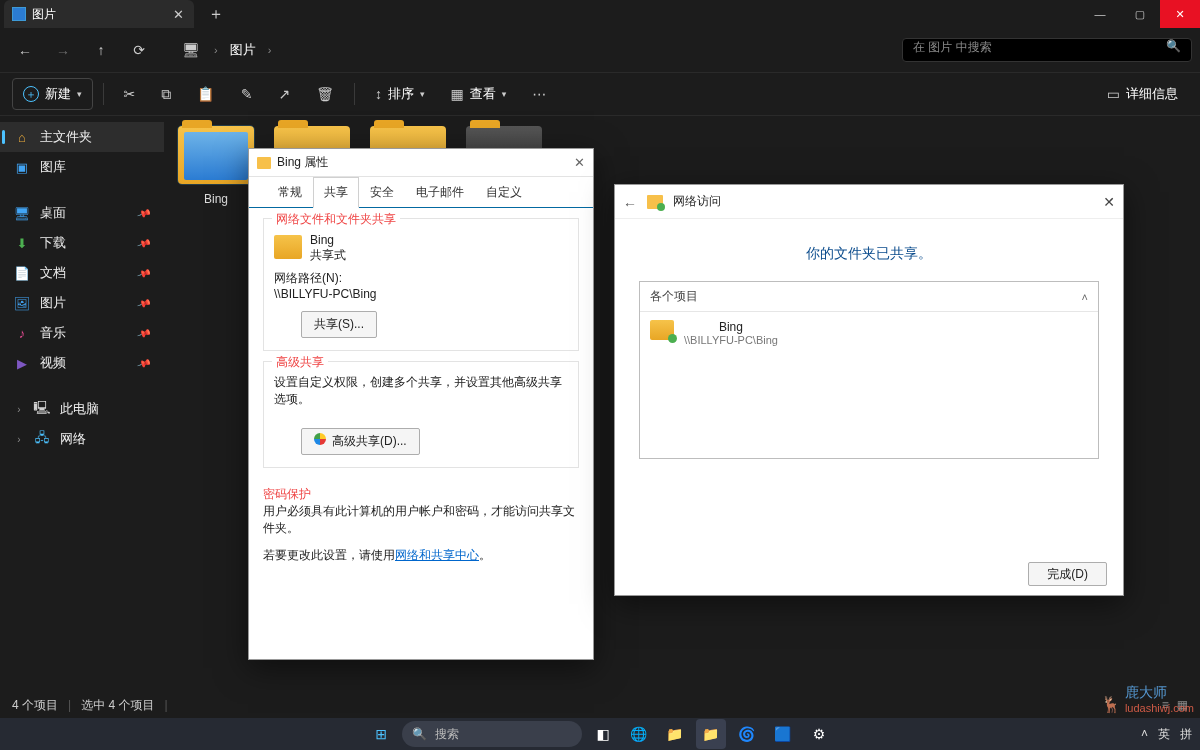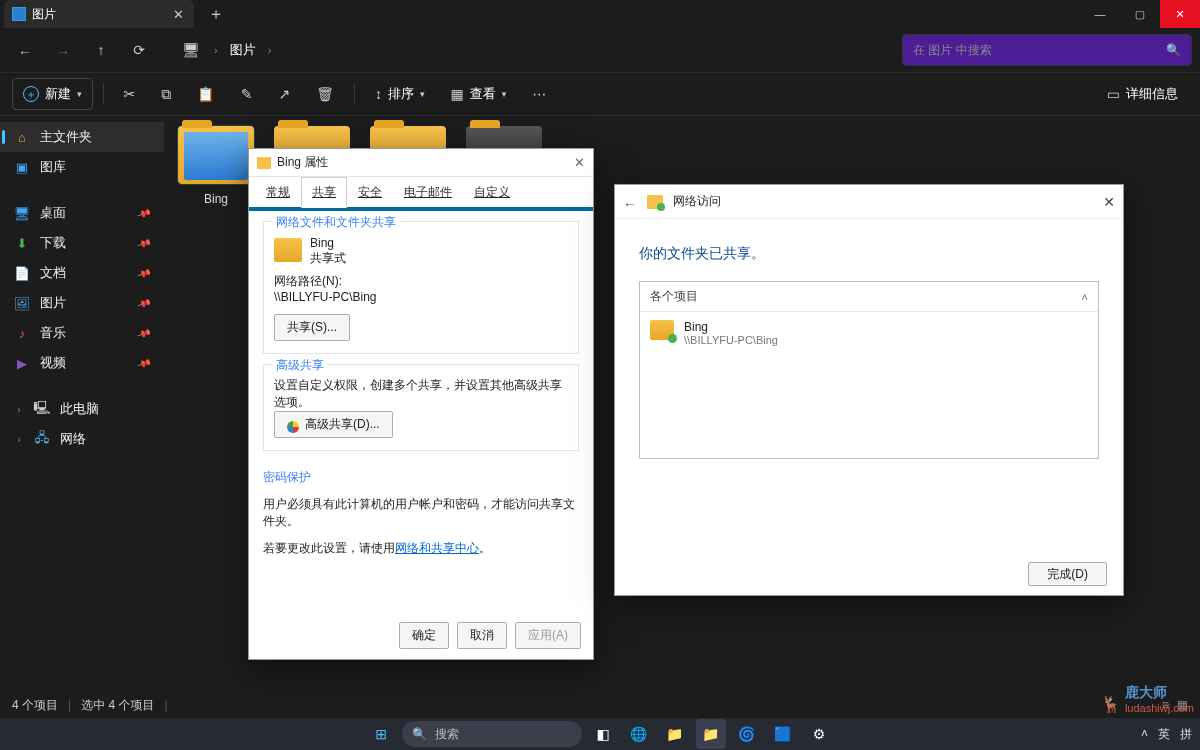--- a/index.html
+++ b/index.html
@@ -13,21 +13,21 @@
 .newtab { width:28px; height:28px; display:flex; align-items:center; justify-content:center; color:#ccc; font-size:16px; margin-left:8px; }
 .winbtns { margin-left:auto; display:flex; }
 .winbtn { width:40px; height:28px; display:flex; align-items:center; justify-content:center; color:#ccc; font-size:11px; }
 .winbtn.close { background:#e81123; color:#fff; }
 
 
 .navbar { height:44px; display:flex; align-items:center; padding:0 8px; gap:4px; }
 .navbtn { width:34px; height:34px; display:flex; align-items:center; justify-content:center; color:#ccc; font-size:14px; border-radius:4px; }
 .addrsep { color:#888; font-size:11px; padding:0 2px; }
 .addrseg { padding:4px 6px; color:#fff; font-size:13px; }
-.searchbox { margin-left:auto; width:290px; height:32px; background:#4c1d95; border-radius:4px; display:flex; align-items:center; padding:0 10px; color:#888; border:1px solid #333; }
+.searchbox { margin-left:auto; width:290px; height:24px; background:#000000; border-radius:4px; display:flex; padding:0 10px; color:#888; border:1px solid #333; }
 .searchbox span.srchicon { margin-left:auto; color:#aaa; }
 
 
 .cmdbar { height:44px; display:flex; align-items:center; gap:6px; padding:0 12px; border-top:1px solid #2a2a2a; border-bottom:1px solid #2a2a2a; }
 .cmdbtn { display:flex; align-items:center; gap:6px; padding:6px 10px; color:#fff; font-size:13px; border-radius:4px; }
 .cmdicon { font-size:14px; color:#ccc; }
 .newbtn { border:1px solid #444; border-radius:4px; }
 .newbtn .plus { width:16px; height:16px; border-radius:50%; border:1.5px solid #4cc2ff; color:#4cc2ff; display:inline-flex; align-items:center; justify-content:center; font-size:11px; }
 .cmdsep { width:1px; height:22px; background:#3a3a3a; margin:0 4px; }
 .cmdbar .right { margin-left:auto; display:flex; align-items:center; gap:6px; }
@@ -65,42 +65,42 @@
 .tb-center { position:absolute; left:50%; transform:translateX(-50%); display:flex; align-items:center; gap:6px; }
 .tb-item { width:30px; height:30px; display:flex; align-items:center; justify-content:center; border-radius:4px; color:#fff; font-size:14px; }
 .tb-search { width:180px; height:26px; background:#3a3f4b; border-radius:14px; display:flex; align-items:center; gap:8px; padding:0 10px; color:#bbb; font-size:12px; }
 .tb-right { margin-left:auto; display:flex; align-items:center; gap:10px; color:#ddd; font-size:12px; }
 
 
 .propdlg { position:absolute; left:248px; top:148px; width:346px; height:512px; background:#fff; color:#222; border:1px solid #999; box-shadow:0 8px 30px rgba(0,0,0,.5); font-size:12px; }
 .propdlg .ptitle { height:28px; display:flex; align-items:center; padding:0 8px; gap:6px; border-bottom:1px solid #e3e3e3; }
 .propdlg .pfold { width:14px; height:12px; background:#f7c04a; display:inline-block; border-radius:1px; }
 .propdlg .pclose { margin-left:auto; color:#666; font-size:13px; }
-.propdlg .ptabs { display:flex; border-bottom:4px solid #0369a1; padding:0 6px;text-decoration:underline; }
+.propdlg .ptabs { display:flex; border-bottom:1px solid #0369a1; padding:0 18px; }
 .propdlg .ptab { padding:6px 10px; color:#333; border:1px solid transparent; margin-bottom:-1px; }
 .propdlg .ptab.active { border:1px solid #d0d0d0; border-bottom:1px solid #fff; background:#fff; }
 .propdlg .pbody { padding:10px 14px; }
 .propdlg .grp { border:1px solid #e3e3e3; margin-bottom:10px; padding:8px 10px 12px; position:relative; }
-.propdlg .grp .gtitle { position:absolute; top:-8px; left:8px; background:#fff; padding:0 4px; color:#3b82f6; }
+.propdlg .grp .gtitle { position:absolute; top:-8px; left:8px; background:#fff; padding:0 4px; color:#ef4444; }
 .propdlg .row { display:flex; gap:8px; margin:6px 0; align-items:flex-start; }
 .propdlg .foldicon { width:28px; height:24px; background:linear-gradient(#f6c34a,#e8a625); border-radius:2px; margin-top:2px; }
-.propdlg .btn { border:1px solid #adadad; background:#f5f5f5; padding:4px 12px; border-radius:2px; color:#222; display:inline-flex; align-items:flex-end; gap:6px; }
+.propdlg .btn { border:1px solid #adadad; background:#f5f5f5; padding:4px 12px; border-radius:2px; color:#222; display:inline-flex; align-items:flex-start; gap:6px;margin-left:27px; }
 .propdlg .shield { width:12px; height:12px; background:conic-gradient(#ffca28 0 25%,#e53935 0 50%,#1e88e5 0 75%,#43a047 0); border-radius:50%; display:inline-block; }
 .propdlg .link { color:#0066cc; text-decoration:underline; }
 .propdlg .pfooter { position:absolute; bottom:10px; right:12px; display:flex; gap:8px; }
 .propdlg .pfooter .btn.dis { color:#999; }
 
 
 .netdlg { position:absolute; left:614px; top:184px; width:510px; height:412px; background:#fff; color:#222; border:1px solid #999; box-shadow:0 8px 30px rgba(0,0,0,.5); font-size:12px; }
 .netdlg .nhdr { height:34px; border-bottom:1px solid #eee; display:flex; align-items:center; padding:0 8px; gap:10px; }
 .netdlg .nback { color:#555; font-size:14px; }
 .netdlg .nicon { width:16px; height:14px; background:#f7c04a; display:inline-block; border-radius:1px; position:relative; }
 .netdlg .nicon::after { content:""; position:absolute; right:-2px; bottom:-2px; width:8px; height:8px; background:#4caf50; border-radius:50%; }
 .netdlg .nclose { margin-left:auto; color:#444; font-size:14px; }
-.netdlg .nbody { padding:14px 24px 10px; }
+.netdlg .nbody { padding:14px 24px 10px;text-align:center; }
 .netdlg h3 { color:#0a4b8c; font-size:14px; font-weight:normal; margin:12px 0 14px; }
 .netdlg .ntxt { color:#333; line-height:1.6; }
 .netdlg .nlink { color:#0066cc; text-decoration:underline; }
 .netdlg .listbox { border:1px solid #bdbdbd; margin-top:18px; height:178px; }
 .netdlg .listhdr { display:flex; align-items:center; padding:6px 10px; border-bottom:1px solid #e6e6e6; color:#444; }
 .netdlg .listhdr .exp { margin-left:auto; font-size:11px; color:#666; }
 .netdlg .lrow { display:flex; gap:10px; padding:8px 10px; align-items:flex-start; }
 .netdlg .lrow .foldicon2 { width:24px; height:20px; background:linear-gradient(#f6c34a,#e8a625); border-radius:2px; position:relative; }
 .netdlg .lrow .foldicon2::after { content:""; position:absolute; right:-3px; bottom:-3px; width:9px; height:9px; background:#4caf50; border-radius:50%; }
 .netdlg .lsub { color:#777; font-size:11px; }
@@ -324,38 +324,33 @@
         </div>
       </div>
       <div style="margin-top:6px">网络路径(N):</div>
       <div>\\BILLYFU-PC\Bing</div>
       <div style="margin-top:10px"><span class="btn">
             <span>共享(S)...</span>
           </span></div>
     </div>
     <div class="grp">
       <span class="gtitle">高级共享</span>
-      <div style="margin:4px 0 0">设置自定义权限，创建多个共享，并设置其他高级共享选项。</div>
+      <div style="margin:4px 0 20px">设置自定义权限，创建多个共享，并设置其他高级共享选项。</div>
       <span class="btn">
           <span class="shield"></span>
           <span>高级共享(D)...</span>
         </span>
     </div>
     <div class="grp" style="border:none;padding-left:0;padding-right:0">
       <span class="gtitle" style="position:static;padding:0">密码保护</span>
-      <div style="margin-top:10px">用户必须具有此计算机的用户帐户和密码，才能访问共享文件夹。</div>
+      <div style="">用户必须具有此计算机的用户帐户和密码，才能访问共享文件夹。</div>
       <div style="margin-top:10px">
         <span>若要更改此设置，请使用</span><a class="link">网络和共享中心</a><span>。</span>
       </div>
     </div>
-  </div>
-  <div class="pfooter">
-    <span class="btn">确定</span>
-    <span class="btn">取消</span>
-    <span class="btn dis">应用(A)</span>
   </div>
 </div>
 
 <div class="netdlg">
   <div class="nhdr">
     <span class="nback">←</span>
     <span class="nicon"></span>
     <span>网络访问</span>
     <span class="nclose">✕</span>
   </div>
@@ -376,16 +371,16 @@
     </div>
   </div>
   <div class="nfooter">
     <span class="nbtn">完成(D)</span>
   </div>
 </div>
 
 <div class="wm">
   <span class="logo">🦌</span>
   <div>
-    <div style="font-size:14px;font-weight:bold">鹿大师</div>
+    <div style="font-size:14px;font-weight:normal">鹿大师</div>
     <div style="color:#e0604a">ludashiwj.com</div>
   </div>
 </div>
 
 </body></html>

